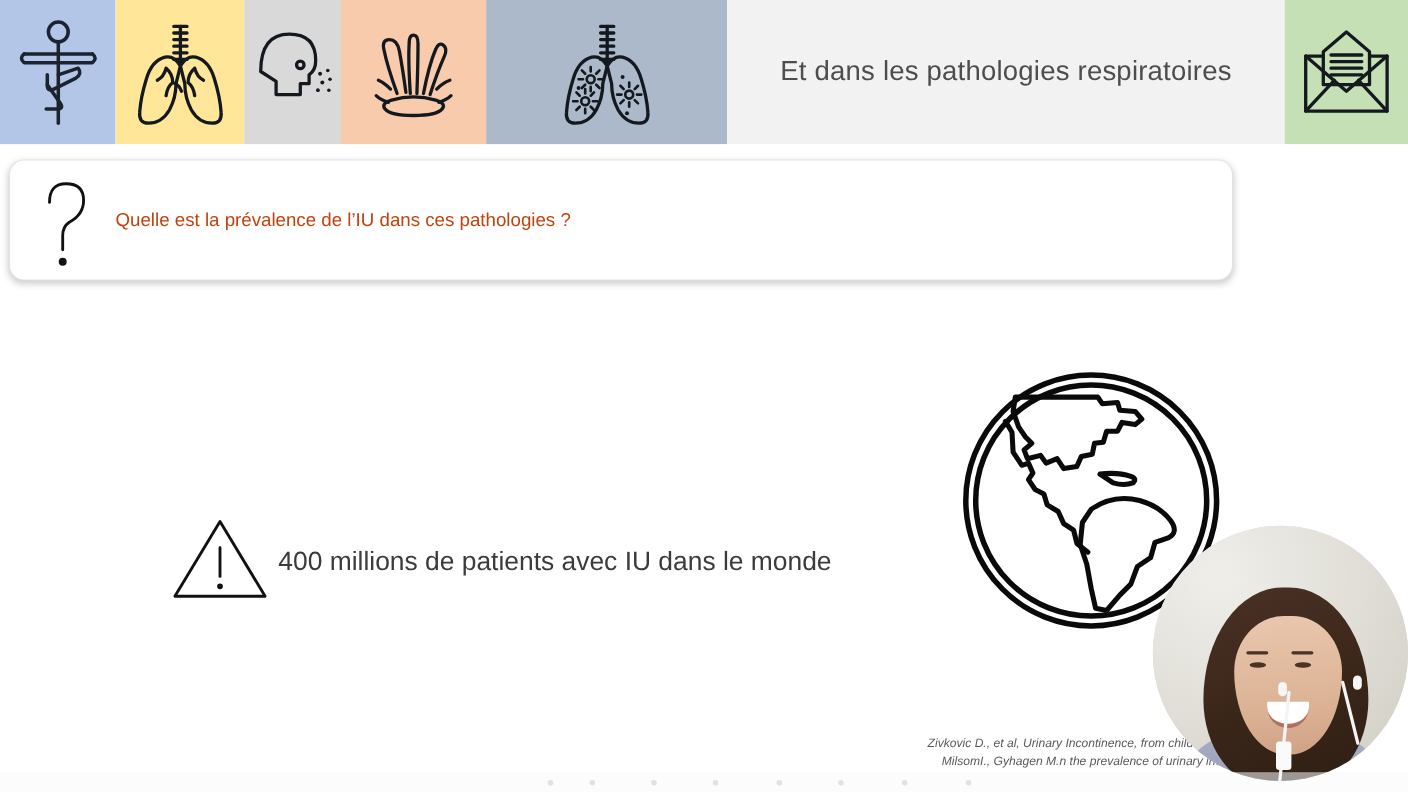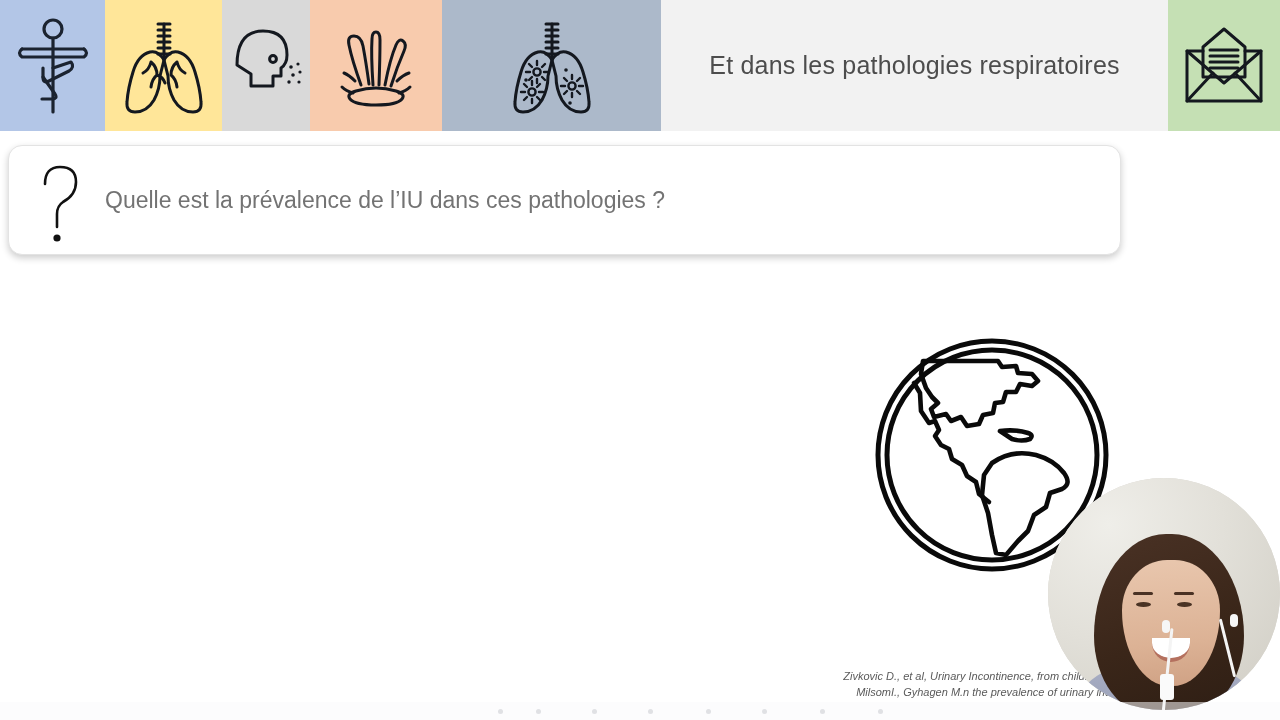--- a/index.html
+++ b/index.html
@@ -74,22 +74,22 @@
     box-sizing: border-box;
   }
   #question-mark-icon {
     margin-left: 26px;
     margin-right: 14px;
     flex: none;
     align-self: flex-start;
     margin-top: 14px;
   }
   #question-text {
-    font-size: 23px;
-    color: #737373;
+    font-size: 17px;
+    color: #c2410c;
     font-weight: 400;
     white-space: nowrap;
   }
 
   
   #body-text {
     position: absolute;
     left: 56px;
     top: 292px;
     width: 800px;
@@ -366,20 +366,30 @@
     <span id="question-mark-icon">
       <svg width="56" height="84" viewBox="0 0 56 84" fill="none" stroke="#111111" stroke-width="2.6" stroke-linecap="round">
         <path d="M10 24 q0 -17 15 -17 16 0 16 15 0 13 -13 20 -6 4 -6 12 l0 13"></path>
         <circle cx="22" cy="78" r="3.6" fill="#111111" stroke="none"></circle>
       </svg>
     </span>
     <span id="question-text">Quelle est la prévalence de l’IU dans ces pathologies ?</span>
   </div>
 
 
+  <div id="highlight-row">
+    <span id="warning-triangle-icon">
+      <svg width="90" height="80" viewBox="0 0 90 80" fill="none" stroke="#111111" stroke-width="2.6" stroke-linecap="round" stroke-linejoin="round">
+        <path d="M45 6 L86 74 L4 74 Z"></path>
+        <path d="M45 30 V 56"></path>
+        <circle cx="45" cy="65" r="2.6" fill="#111111" stroke="none"></circle>
+      </svg>
+    </span>
+    <span id="highlight-text">400 millions de patients avec IU dans le monde</span>
+  </div>
 
   <div id="globe-illustration">
     <svg width="240" height="240" viewBox="0 0 240 240" fill="none" stroke="#0a0a0a" stroke-width="5" stroke-linecap="round" stroke-linejoin="round">
       <circle cx="120" cy="120" r="114"></circle>
       <circle cx="120" cy="120" r="105"></circle>
       <path d="M110 26 l16 0 4 6 14 -1 2 7 14 1 6 7 -6 5 -12 -2 -4 8 -10 0 -3 10 -8 1 -2 10
                -10 2 -4 9 -12 2 -6 -9 -10 4 -5 -7 -12 3 -3 -8 7 -6 -6 -6 -6 -9 -5 -14 2 -13 z" stroke-width="4.6"></path>
       <path d="M42 48 l6 10 1 18 8 12 6 -2 4 9 -4 6 6 9 8 4 3 10 10 6 5 11 9 6 3 12 10 8" stroke-width="4.6"></path>
       <path d="M120 128 q20 -14 44 -8 18 5 28 18 8 11 -2 16 l-12 4 -4 14 -12 8 -6 16 -10 10
                -12 14 -10 -2 -4 -18 -4 -22 -6 -18 2 -20 8 -12 z" stroke-width="4.6"></path>

